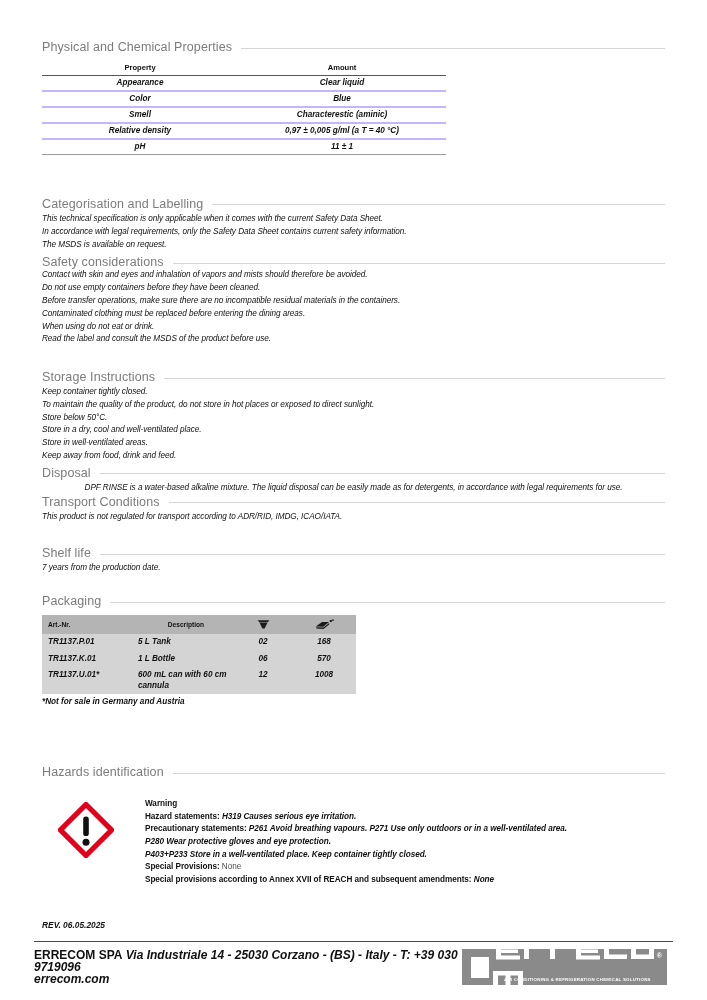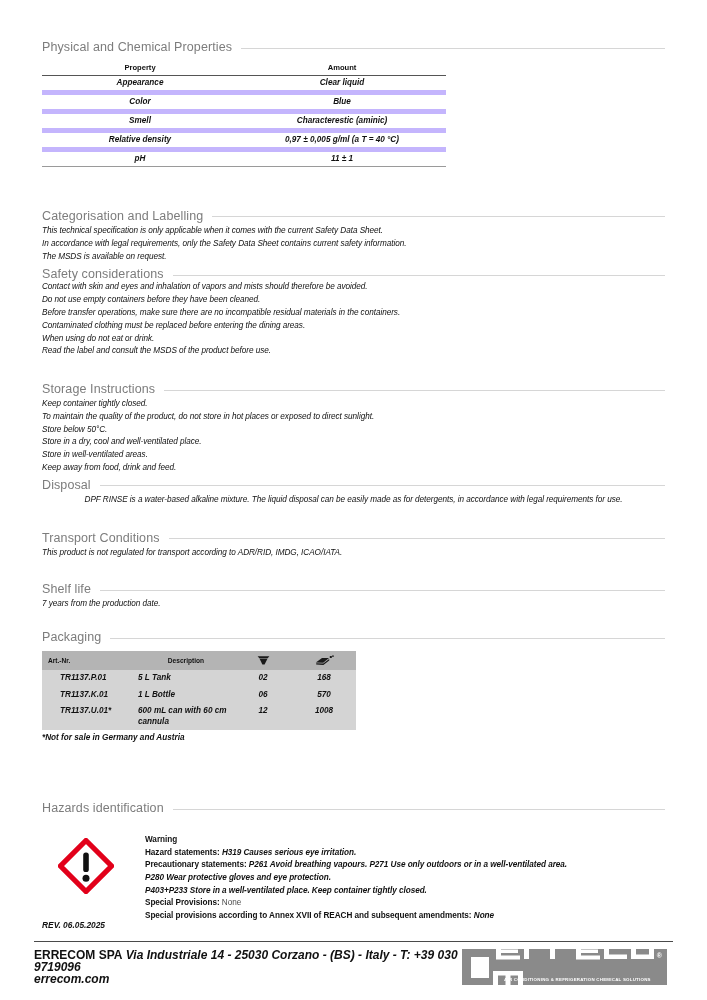--- a/index.html
+++ b/index.html
@@ -69,21 +69,21 @@
     border-bottom: 1.4px solid #555;
     font-style: normal;
   }
   .prop-table td {
     font-size: 8.2px;
     font-weight: bold;
     font-style: italic;
     color: #111;
     text-align: center;
     padding: 2.4px 0 2.6px 0;
-    border-bottom: 5px solid #c4b5fd;
+    border-bottom: 2px solid #c4b5fd;
   }
   .prop-table tr:last-child td { border-bottom: 1.1px solid #9a9a9a; }
   .col-prop { width: 196px; }
   .col-amt  { width: 208px; }
 
   
   .pack-table {
     border-collapse: collapse;
     width: 314px;
     margin-top: 7px;
@@ -104,21 +104,21 @@
   .pack-table td {
     background: #d4d4d4;
     font-size: 8.2px;
     font-weight: bold;
     font-style: italic;
     color: #111;
     padding: 3px 0 3px 0;
     vertical-align: top;
     line-height: 10.5px;
   }
-  .pack-table td.art  { padding-left: 18px; width: 78px; }
+  .pack-table td.art  { padding-left: 6px; width: 78px; }
   .pack-table td.desc { width: 114px; }
   .pack-table td.qty  { width: 58px; text-align: center; }
   .pack-table td.pal  { width: 64px; text-align: center; }
   .pack-table th.qty  { width: 58px; }
   .pack-table th.pal  { width: 64px; }
   .pack-note {
     font-size: 8.2px;
     font-weight: bold;
     font-style: italic;
     margin-top: 3px;
@@ -318,21 +318,21 @@
   <div style="margin-top:3px;text-align:center;">
     <div class="sec-head">
       <span>Disposal</span>
       <span class="rule"></span>
     </div>
     <div class="block" style="width:623px;">
       <div class="line">DPF RINSE is a water-based alkaline mixture. The liquid disposal can be easily made as for detergents, in accordance with legal requirements for use.</div>
     </div>
   </div>
 
-  <div style="margin-top:24px;">
+  <div style="">
     <div class="sec-head">
       <span>Transport Conditions</span>
       <span class="rule"></span>
     </div>
     <div class="block">
       <div class="line">This product is not regulated for transport according to ADR/RID, IMDG, ICAO/IATA.</div>
     </div>
   </div>
 
   <div style="margin-top:23px;">

